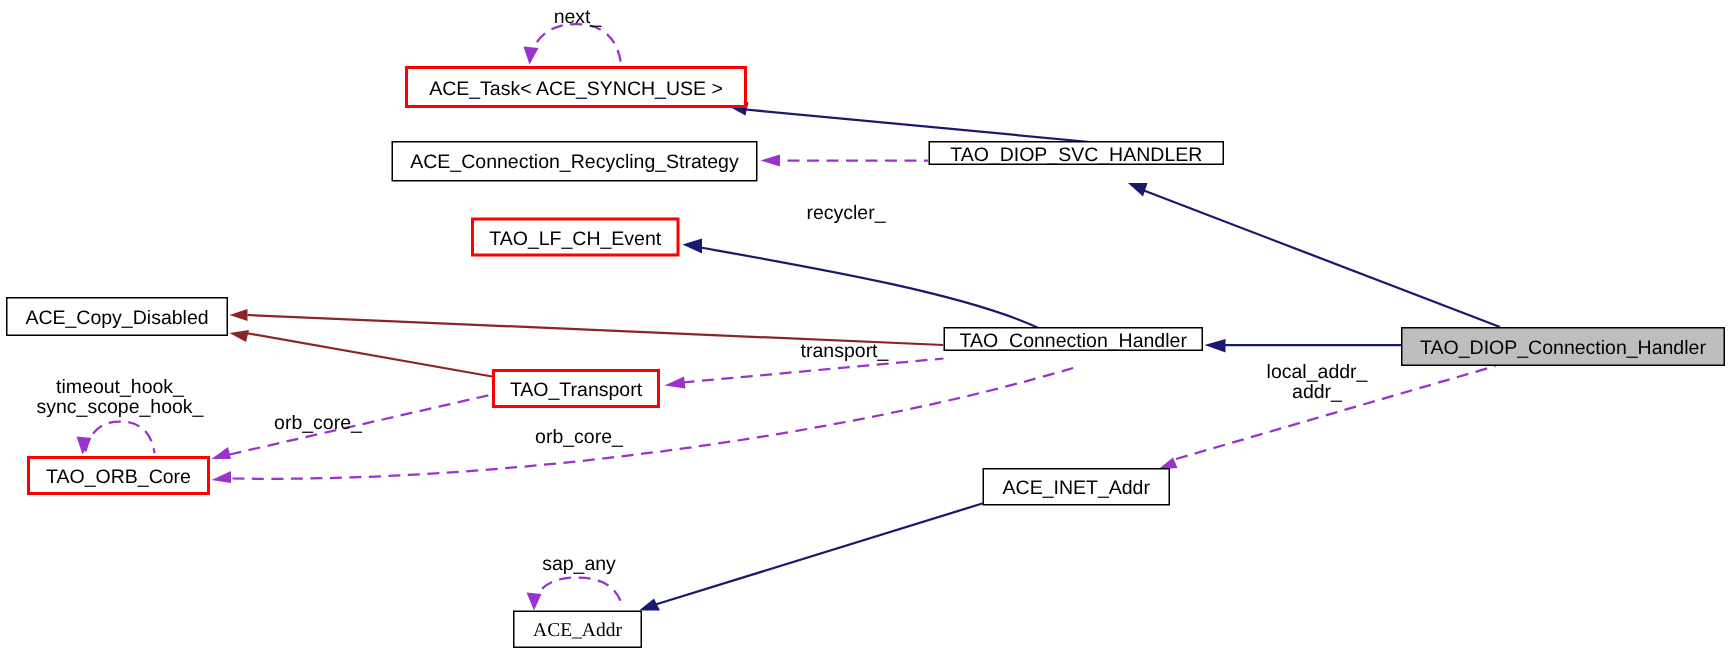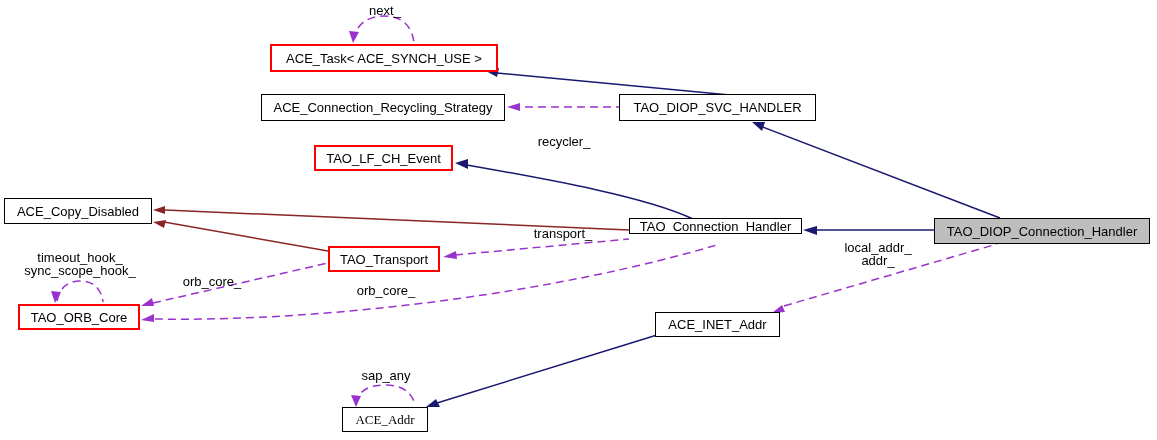--- a/index.html
+++ b/index.html
@@ -92,21 +92,21 @@
   </svg>
 
   <div class="node red" style="left:270px;top:44px;width:228px;height:28px;text-align:center;">
     <span>ACE_Task&lt; ACE_SYNCH_USE &gt;</span>
   </div>
 
   <div class="node" style="left:261px;top:94px;width:244px;height:27px;">
     <span>ACE_Connection_Recycling_Strategy</span>
   </div>
 
-  <div class="node" style="left:619px;top:94px;width:197px;height:27px;">
+  <div class="node" style="left:619px;top:94px;width:197px;height:16px;">
     <span>TAO_DIOP_SVC_HANDLER</span>
   </div>
 
   <div class="node red" style="left:314px;top:145px;width:139px;height:26px;">
     <span>TAO_LF_CH_Event</span>
   </div>
 
   <div class="node" style="left:4px;top:198px;width:148px;height:26px;">
     <span>ACE_Copy_Disabled</span>
   </div>

